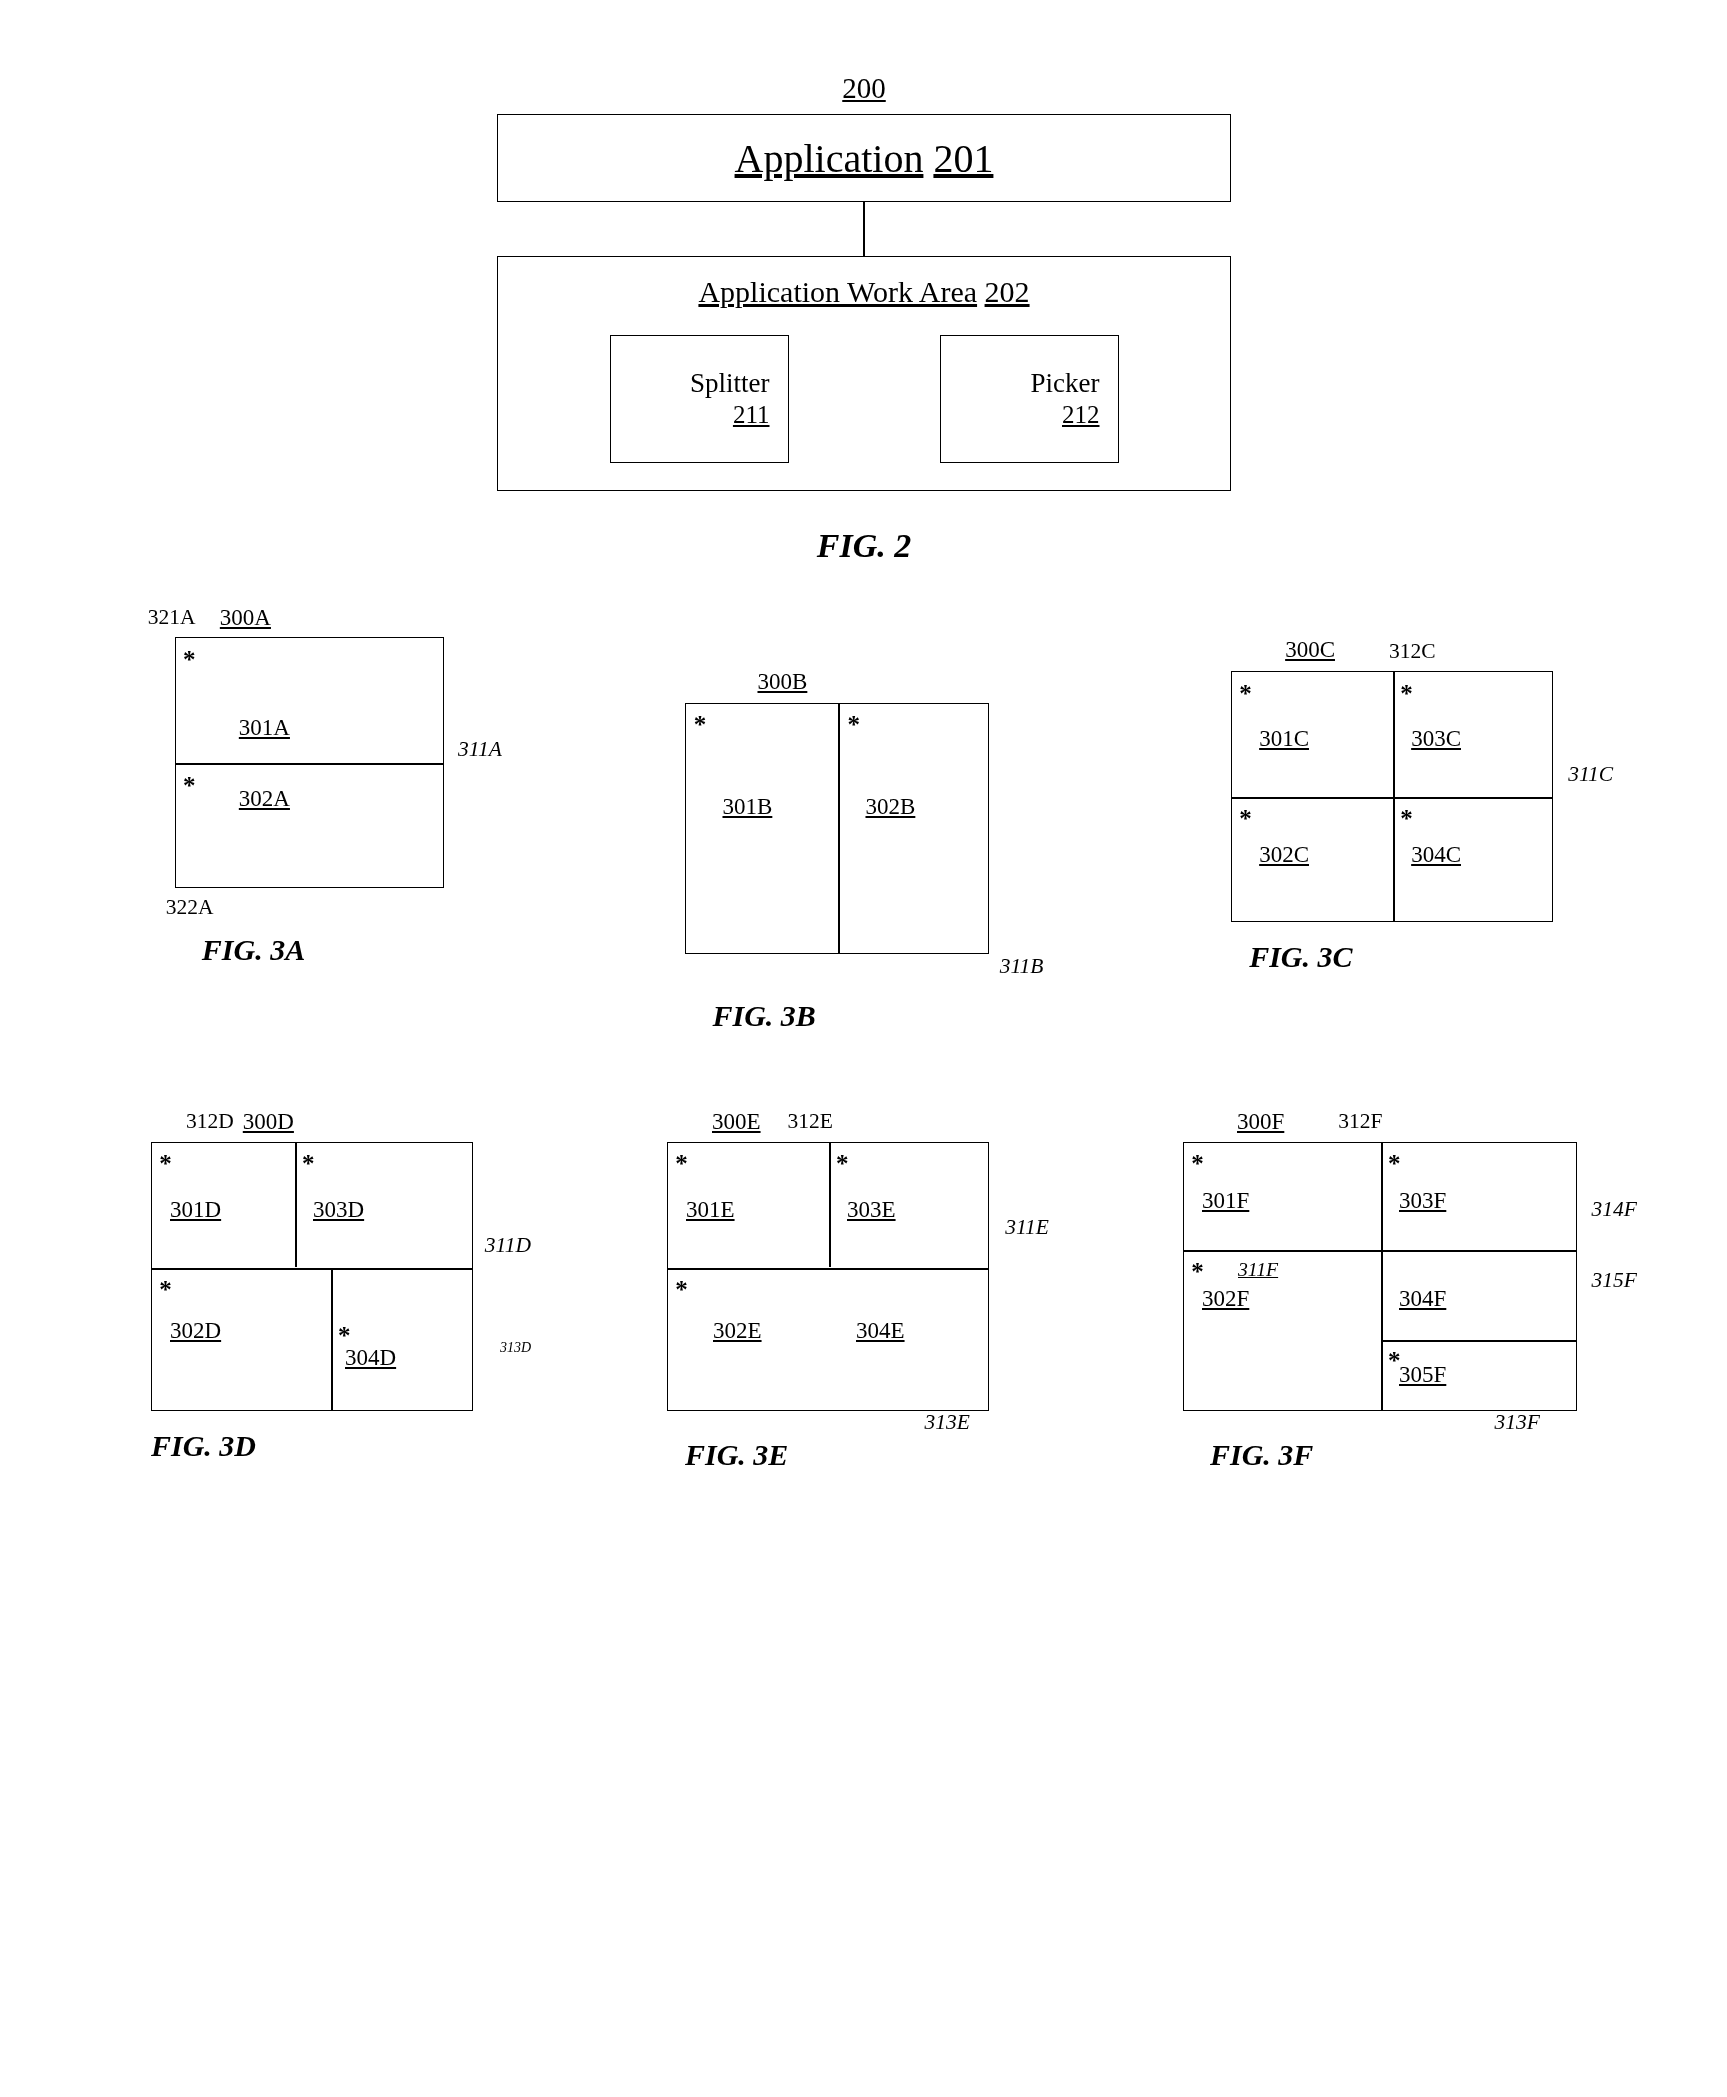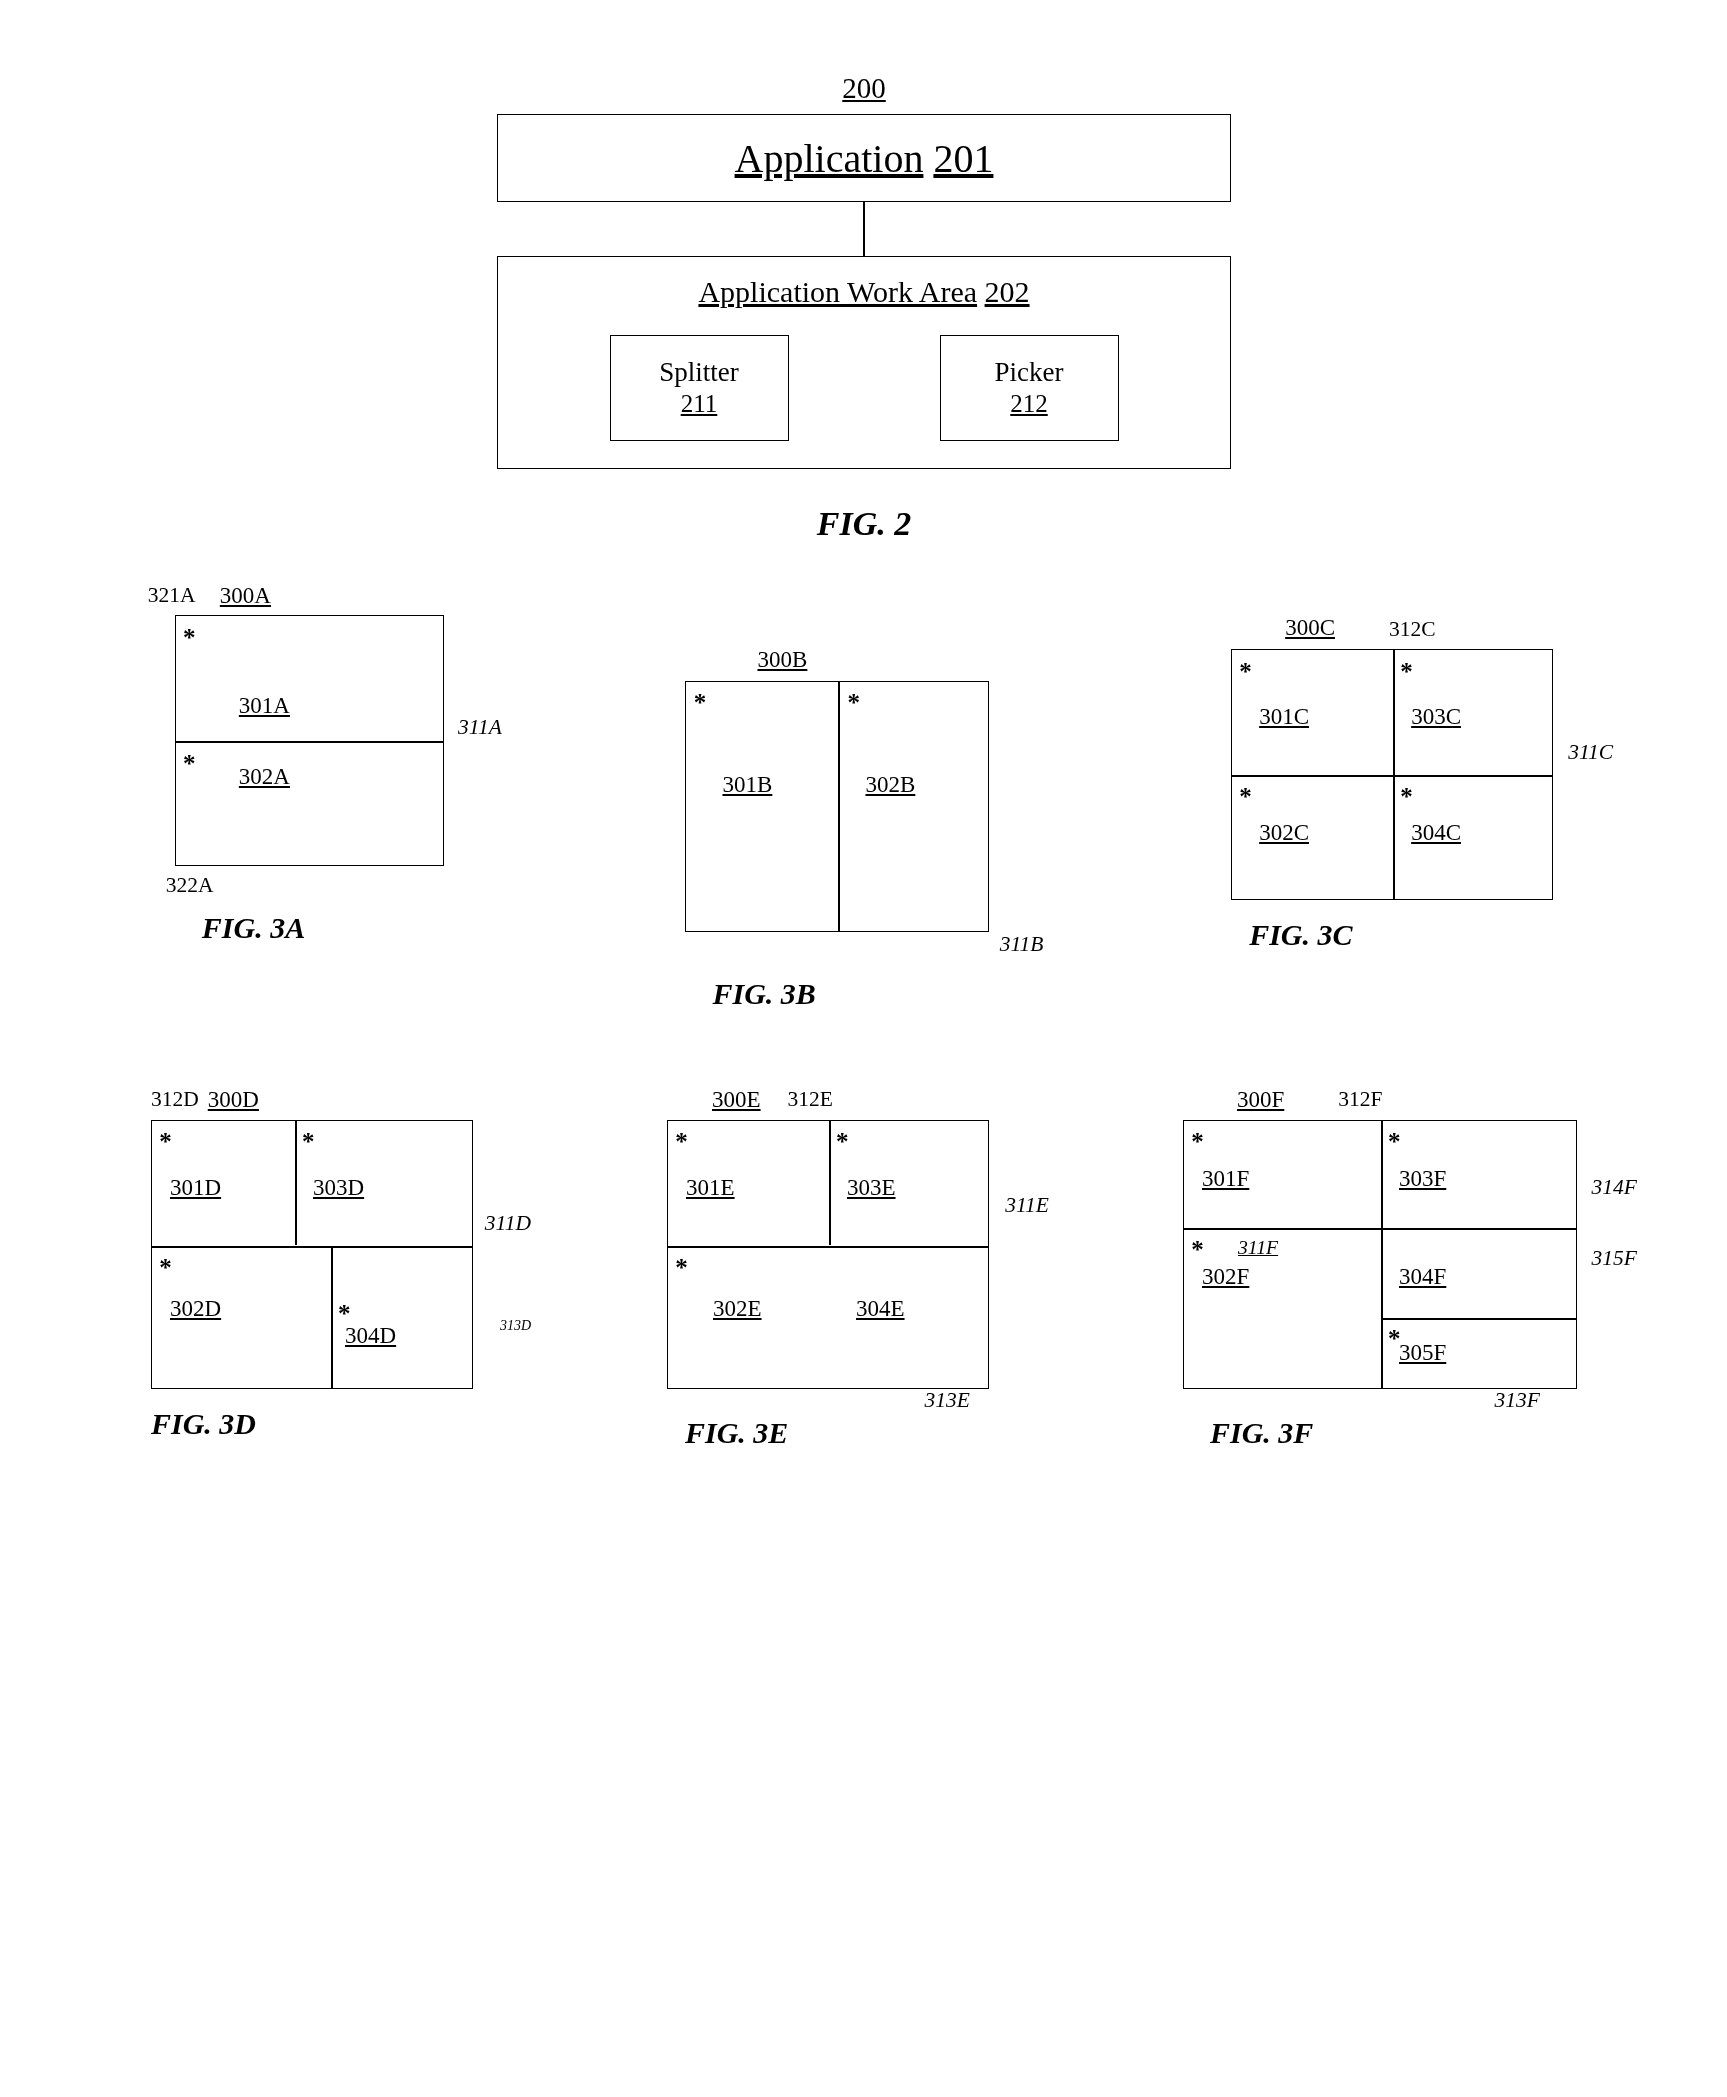--- a/index.html
+++ b/index.html
@@ -73,22 +73,22 @@
 
     .work-area-inner {
       display: flex;
       justify-content: space-around;
       align-items: center;
     }
 
     .box-small {
       border: 1.8px solid #000;
       width: 179px;
-      padding: 21px 18px;
-      text-align: center;
+      padding: 32px 18px;
+      text-align: right;
       font-size: 27px;
     }
 
     .box-small span {
       text-decoration: underline;
     }
 
     .fig-caption {
       font-size: 34px;
       font-weight: bold;
@@ -320,21 +320,21 @@
         </div>
         <div class="fig-sub-caption" style="margin-top:18px; margin-left:18px;">FIG. 3C</div>
       </div>
 
     </div>
 
     <div class="fig3-row" style="margin-top:36px; align-items:flex-start;">
 
       <div class="fig3-item">
         <div style="display:flex; align-items:center; margin-bottom:7.2px;">
-          <span style="font-size:21.5px; margin-right:9px;">312D</span>
+          <span style="font-size:21.5px; margin-right:9px;margin-left:35px;">312D</span>
           <span style="font-size:23px; text-decoration:underline;">300D</span>
         </div>
         <div style="position:relative;">
           <div class="diag-box fig3d-container">
 
             <div class="hdivider" style="top:125px;"></div>
 
             <div class="vdivider" style="left:143px; top:0; bottom:143px;"></div>
 
             <div class="vdivider" style="left:179px; top:125px; bottom:0;"></div>

